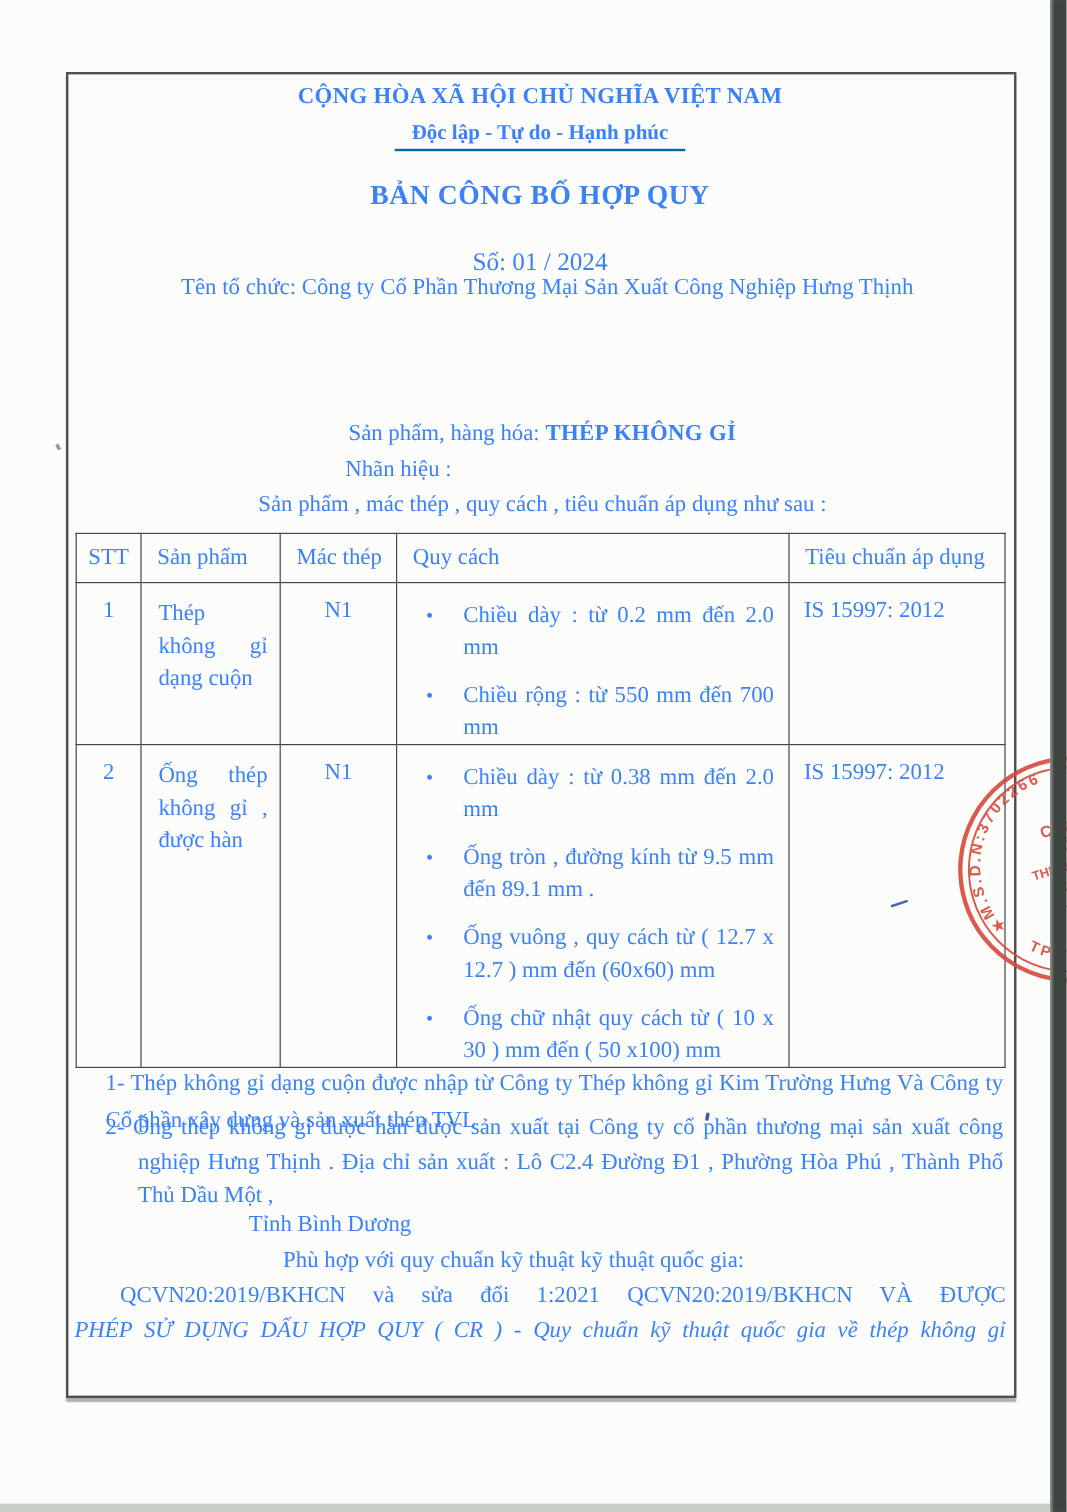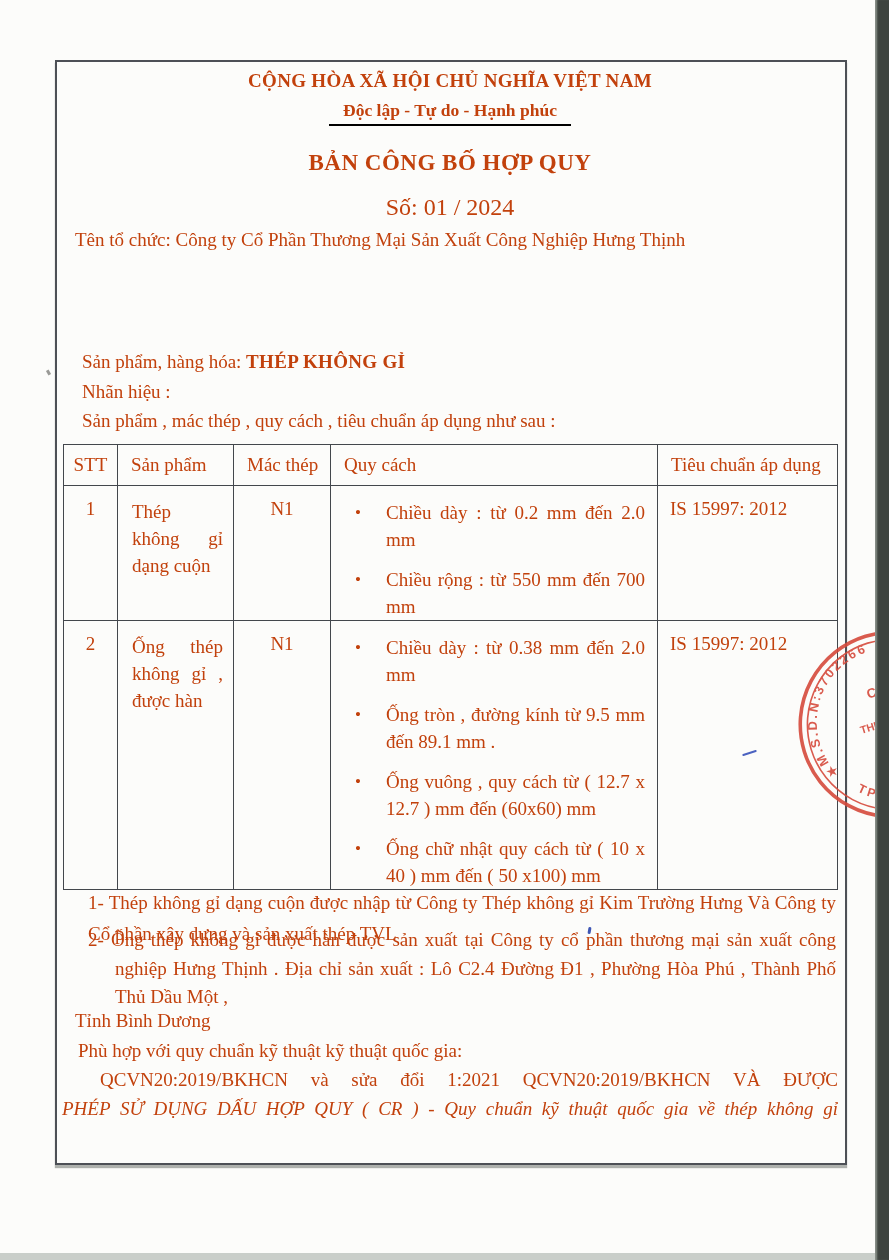--- a/index.html
+++ b/index.html
@@ -2,21 +2,21 @@
 <html><head>
 <meta charset="utf-8">
 <style>
   html,body{margin:0;padding:0;background:#e8e8e6;}
   .page{
     position:relative;
     width:889px;height:1260px;
     background:#fcfcfa;
     overflow:hidden;
     font-family:"Liberation Serif","DejaVu Serif",serif;
-    color:#c2410c;
+    color:#3b82f6;
   }
   
   .scan-edge-right{
     position:absolute;top:0;right:0;width:14px;height:1260px;
     background:#3e443f;box-shadow:inset 3px 0 2px -1px #8b918b;z-index:40;
   }
   .scan-edge-bottom{
     position:absolute;left:0;bottom:0;width:889px;height:7px;
     background:#c9cec9;z-index:39;
   }
@@ -24,24 +24,24 @@
   .doc-frame{
     position:absolute;left:55px;top:60px;width:788px;height:1101px;
     border:2px solid #4d5056;
     box-shadow:0 3px 1px rgba(110,115,110,.55);
     z-index:1;
   }
   .abs{position:absolute;z-index:3;}
   .centerband{left:55px;width:790px;text-align:center;}
   .h-national{top:70px;font-size:19px;font-weight:bold;letter-spacing:.3px;}
   .h-motto{top:100px;font-size:17.5px;font-weight:bold;}
-  .h-motto span{display:inline-block;border-bottom:2px solid #000000;padding:0 14px 3px;}
+  .h-motto span{display:inline-block;border-bottom:2px solid #0369a1;padding:0 14px 3px;}
   .h-title{top:150px;font-size:23px;font-weight:bold;letter-spacing:.5px;}
-  .h-number{top:194px;font-size:24px;}
-  .bodytxt{font-size:19px;line-height:30px;}
+  .h-number{top:206px;font-size:21px;}
+  .bodytxt{font-size:19px;line-height:30px;text-align:center;}
   .j{text-align:justify;}
   .org-line{left:75px;top:225px;width:762px;}
   .addr-line{left:75px;top:255px;width:762px;}
   .phone-line{left:75px;top:316px;width:500px;}
   .product-line{left:82px;top:347px;width:740px;}
   .product-line b{letter-spacing:.3px;}
   .brand-line{left:82px;top:377px;width:500px;}
   .intro-line{left:82px;top:406px;width:740px;}
   
   .spec-table{
@@ -149,21 +149,21 @@
             <div class="qb">
               <span class="qb-dot">•</span>
               <span class="qb-txt">Ống tròn , đường kính từ 9.5 mm đến 89.1 mm .</span>
             </div>
             <div class="qb">
               <span class="qb-dot">•</span>
               <span class="qb-txt">Ống vuông , quy cách từ ( 12.7 x 12.7 ) mm đến (60x60) mm</span>
             </div>
             <div class="qb">
               <span class="qb-dot">•</span>
-              <span class="qb-txt">Ống chữ nhật quy cách từ ( 10 x 40 ) mm đến ( 50 x100) mm</span>
+              <span class="qb-txt">Ống chữ nhật quy cách từ ( 10 x 30 ) mm đến ( 50 x100) mm</span>
             </div>
           </td>
           <td class="tc">IS 15997: 2012</td>
         </tr>
       </tbody>
   </table>
 
   <div class="abs bodytxt note1 j">1-  Thép không gỉ dạng cuộn được nhập từ Công ty Thép không gỉ Kim Trường Hưng Và Công ty Cổ phần xây dựng và sản xuất thép TVL</div>
   <div class="abs bodytxt note2 j">2-  Ống thép không gỉ được hàn được sản xuất tại Công ty cổ phần thương mại sản xuất công nghiệp Hưng Thịnh . Địa chỉ sản xuất : Lô C2.4 Đường Đ1 , Phường Hòa Phú , Thành Phố Thủ Dầu Một ,</div>
   <div class="abs bodytxt conform-line">Phù hợp với quy chuẩn kỹ thuật kỹ thuật quốc gia:</div>

